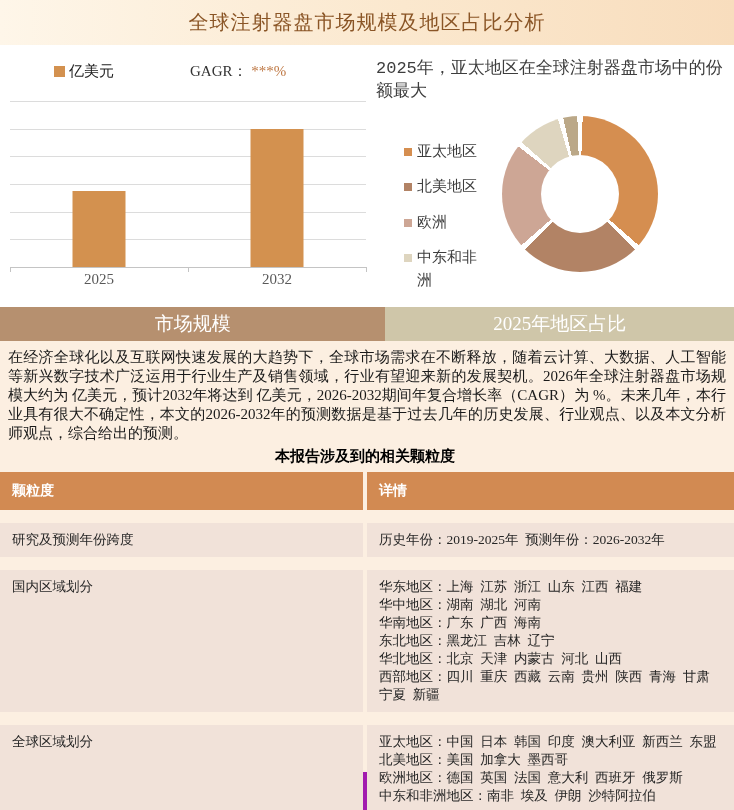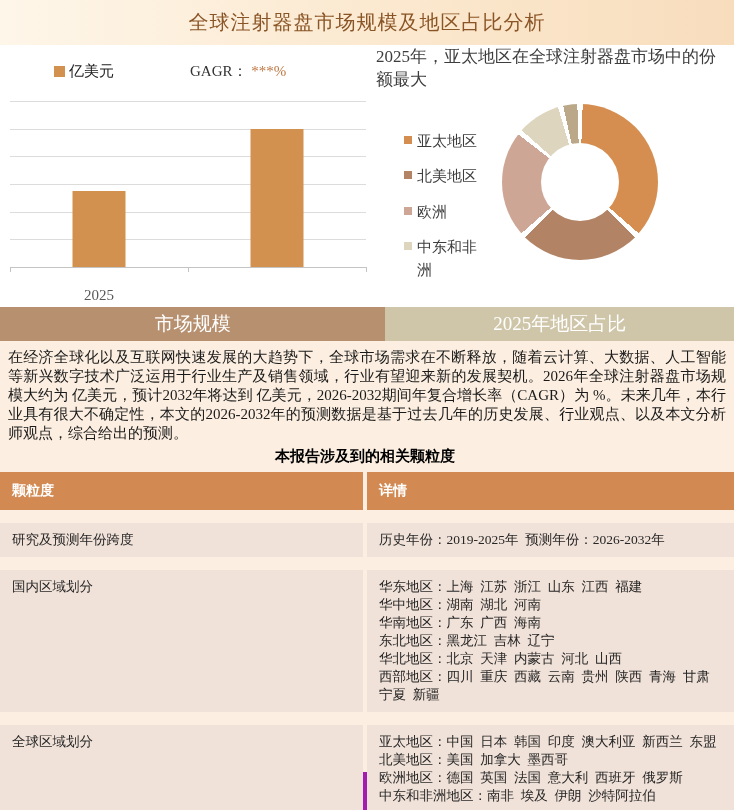--- a/index.html
+++ b/index.html
@@ -29,24 +29,24 @@
   .cagr-value { color: #BE7743; }
   .bar-plot {
     position: relative; width: 356px; height: 166px; margin-top: 18px;
   }
   .gridline { position: absolute; left: 0; right: 0; height: 1px; background: #DCDCDC; }
   .gridline.baseline { background: #C4C4C4; }
   .bar-slots { position: absolute; left: 0; right: 0; bottom: 0; top: 0; display: flex; }
   .bar-slot { width: 50%; height: 100%; position: relative; }
   .bar-rect { position: absolute; bottom: 0; left: 50%; transform: translateX(-50%); width: 53px; background: #D3914F; }
   .tick { position: absolute; width: 1px; height: 5px; background: #C4C4C4; top: 100%; }
-  .xlabels { display: flex; width: 356px; margin-top: 20px; }
+  .xlabels { display: flex; width: 356px; margin-top: 4px; justify-content: center; }
   .xlabel { width: 50%; text-align: center; font-size: 15px; color: #595959; }
   
-  .pie-panel { width: 362px; padding: 0 0 0 4px; }
+  .pie-panel { width: 362px; padding: 12px 0 0 4px; font-family: Liberation Mono, monospace; }
   .pie-heading { font-size: 17px; line-height: 1.38; color: #3D3D3D; width: 354px; }
   .pie-row { display: flex; margin-top: 12px; }
   .pie-legend { width: 122px; padding: 26px 0 0 28px; }
   .pie-legend-item { display: flex; margin-bottom: 13px; }
   .pie-legend-marker { width: 8px; height: 8px; margin-top: 6px; flex: 0 0 8px; }
   .pie-legend-label { font-size: 15px; color: #3D3D3D; margin-left: 5px; max-width: 64px; line-height: 1.5; }
   .donut-wrap { position: relative; width: 156px; height: 156px; margin-left: 4px; }
   .donut { width: 156px; height: 156px; border-radius: 50%; }
   .donut-hole {
     position: absolute; width: 78px; height: 78px; border-radius: 50%;
@@ -115,20 +115,21 @@
             <div class="bar-slot">
               <div class="bar-rect" style="height: 83.3333%; background: rgb(211, 145, 79);"></div>
             </div>
           </div>
           <div class="tick" style="left: 0%;"></div>
           <div class="tick" style="left: 50%;"></div>
           <div class="tick" style="left: 100%;"></div>
         </div>
       <div class="xlabels">
           <div class="xlabel">2025</div>
+          <div class="xlabel">2032</div>
         </div>
     </div>
 
     <div class="pie-panel">
       <div class="pie-heading">2025年，亚太地区在全球注射器盘市场中的份额最大</div>
       <div class="pie-row">
         <div class="pie-legend">
             <div class="pie-legend-item">
               <span class="pie-legend-marker" style="background: rgb(213, 142, 80);"></span>
               <span class="pie-legend-label">亚太地区</span>

